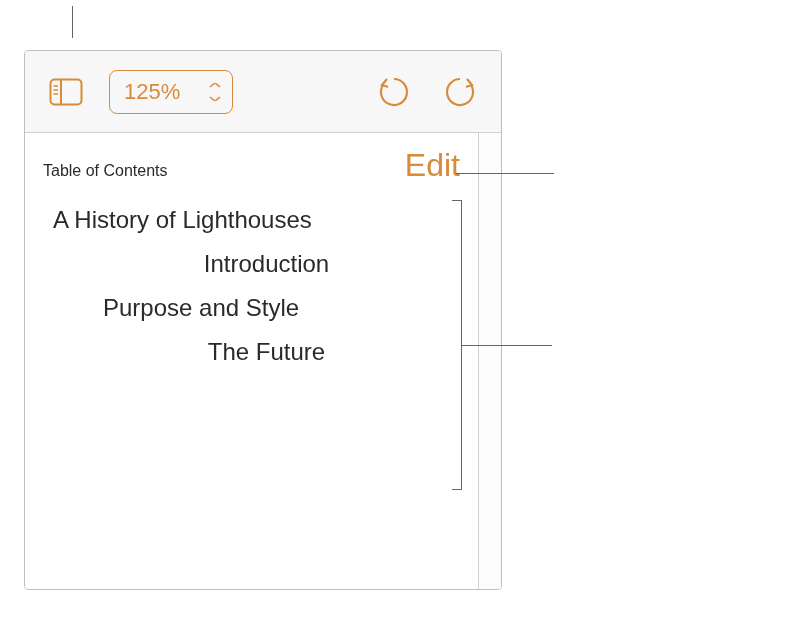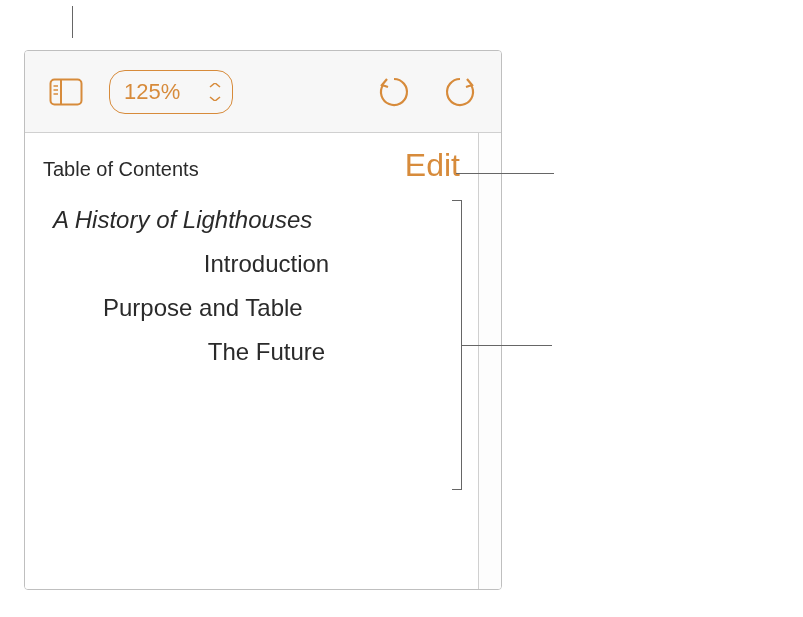--- a/index.html
+++ b/index.html
@@ -34,21 +34,21 @@
       width: 46px;
       height: 46px;
       display: flex;
       align-items: center;
       justify-content: center;
       cursor: pointer;
       border-radius: 6px;
     }
     .zoom {
       border: 1.5px solid #d78b3b;
-      border-radius: 16px;
+      border-radius: 8px;
       height: 44px;
       min-width: 124px;
       padding: 0 10px 0 14px;
       display: flex;
       align-items: center;
       justify-content: space-between;
       gap: 10px;
       color: #d78b3b;
       font-size: 22px;
       font-weight: 400;
@@ -70,37 +70,37 @@
       width: 22px;
       background: #fdfdfd;
     }
     .toc-header {
       display: flex;
       align-items: baseline;
       justify-content: space-between;
       margin-bottom: 14px;
     }
     .toc-title {
-      font-size: 20px;
+      font-size: 16px;
       color: #2a2a2a;
       font-weight: 400;
     }
     .edit-link {
       font-size: 32px;
       color: #d78b3b;
       cursor: pointer;
     }
     .toc-item {
       font-size: 24px;
       color: #2a2a2a;
       line-height: 1.0;
       padding: 10px 0;
       cursor: pointer;
     }
-    .lvl-0 { padding-left: 10px; font-style: italic; }
+    .lvl-0 { padding-left: 10px; }
     .lvl-1 { padding-left: 30px; text-align: center; }
     .lvl-2 { padding-left: 60px; }
     
     .callout {
       position: absolute;
       background: #666;
     }
     .callout.v { width: 1px; }
     .callout.h { height: 1px; }
     
@@ -177,21 +177,21 @@
 
   <div class="content">
     <div class="sidebar">
       <div class="toc-header">
         <div class="toc-title">Table of Contents</div>
         <div class="edit-link">Edit</div>
       </div>
       <div id="toc-list">
           <div class="toc-item lvl-0">A History of Lighthouses</div>
           <div class="toc-item lvl-1">Introduction</div>
-          <div class="toc-item lvl-2">Purpose and Table</div>
+          <div class="toc-item lvl-2">Purpose and Style</div>
           <div class="toc-item lvl-1">The Future</div>
         </div>
     </div>
     <div class="gutter"></div>
   </div>
 </div>
 
 <div class="callout h co2"></div>
 <div class="bracket"></div>
 <div class="bracket-lead"></div>

